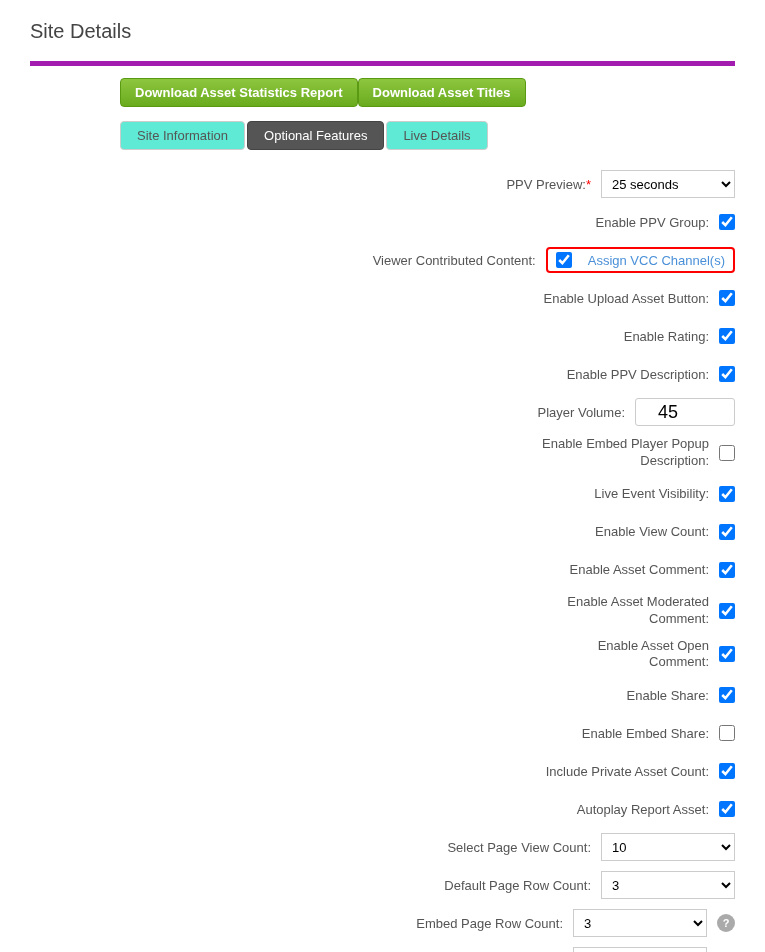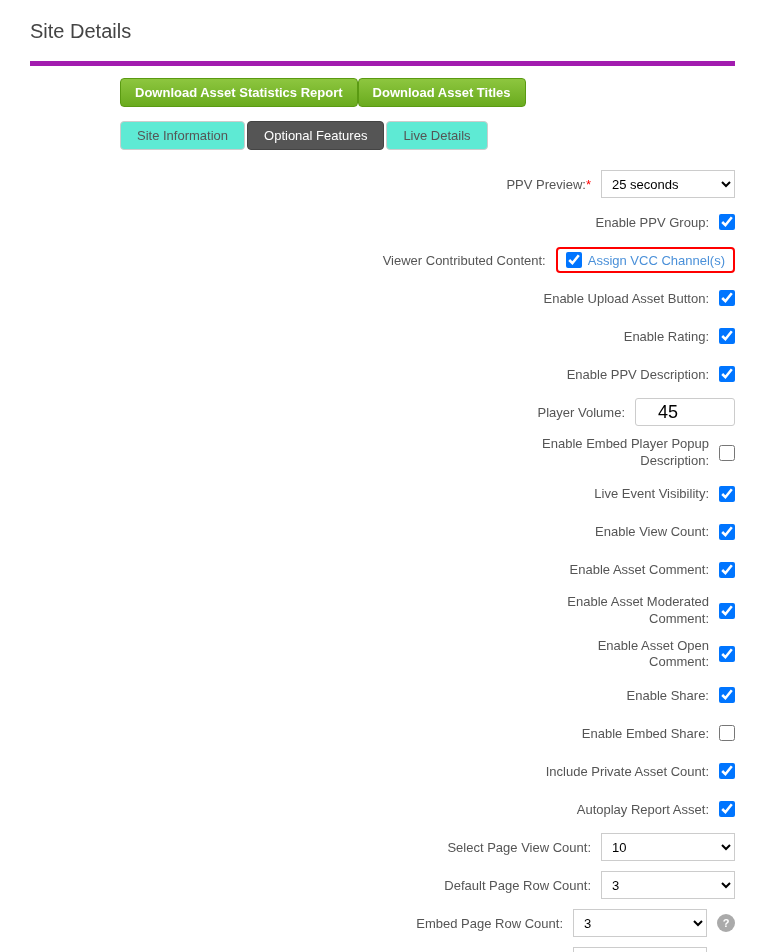--- a/index.html
+++ b/index.html
@@ -105,21 +105,21 @@
       font-size: 18px;
       width: 100px;
       height: 28px;
     }
     .vcc-highlight {
       border: 2px solid red;
       border-radius: 4px;
       padding: 3px 8px;
       display: flex;
       align-items: center;
-      gap: 6px;
+      gap: 16px;
     }
     .assign-link {
       color: #4a90d9;
       text-decoration: none;
       font-size: 13px;
       cursor: pointer;
     }
     .help-icon {
       display: inline-flex;
       align-items: center;

